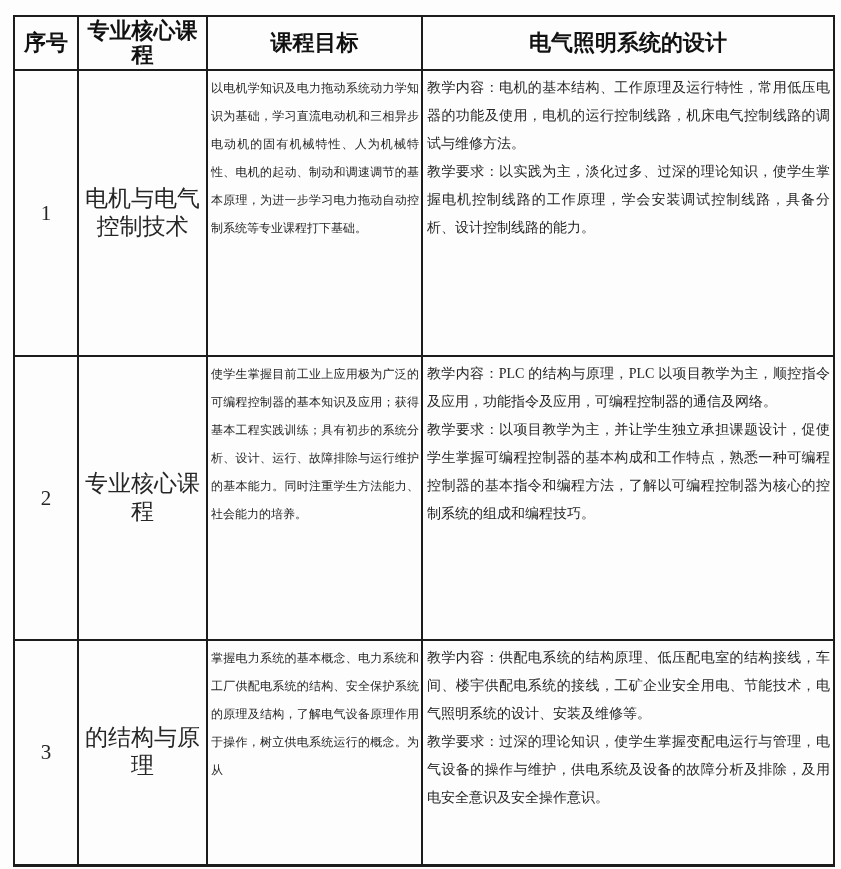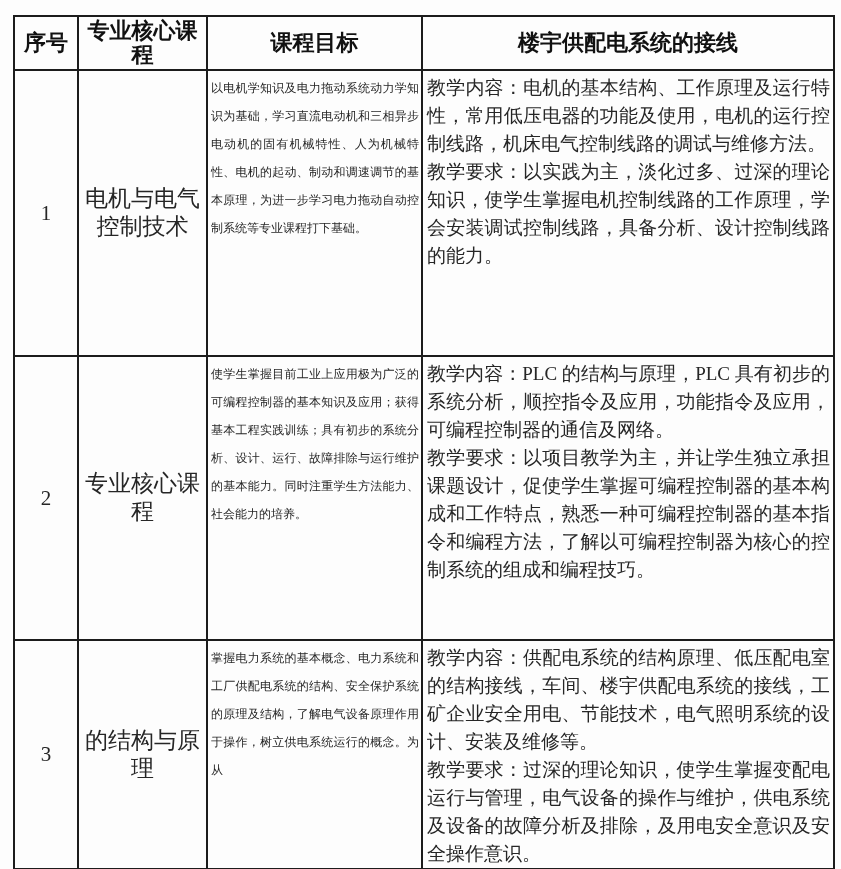--- a/index.html
+++ b/index.html
@@ -62,21 +62,21 @@
     vertical-align:top;
     text-align:justify;
     text-justify:distribute;
     font-size:12px;
     line-height:28px;
     padding:3px 2px 0 3px;
     margin-top:36px;
   }
   td.cell-teaching{
     vertical-align:top;
-    font-size:19px;
+    font-size:14px;
     line-height:28px;
     padding:3px 3px 0 4px;
   }
   td.cell-teaching p{
     margin:0;
     text-align:justify;
     text-justify:distribute;
   }
 </style>
 </head>
@@ -88,39 +88,39 @@
       <col style="width:64px">
       <col style="width:129px">
       <col style="width:215px">
       <col style="width:412px">
     </colgroup>
     <thead>
       <tr style="height:43px;">
         <th class="hdr">序号</th>
         <th class="hdr">专业核心课程</th>
         <th class="hdr">课程目标</th>
-        <th class="hdr">楼宇供配电系统的接线</th>
+        <th class="hdr">电气照明系统的设计</th>
       </tr>
     </thead>
     <tbody>
       <tr style="height:286px;">
         <td class="cell-index">1</td>
         <td class="cell-course">电机与电气控制技术</td>
         <td class="cell-objective">以电机学知识及电力拖动系统动力学知识为基础，学习直流电动机和三相异步电动机的固有机械特性、人为机械特性、电机的起动、制动和调速调节的基本原理，为进一步学习电力拖动自动控制系统等专业课程打下基础。</td>
         <td class="cell-teaching">
           <p>教学内容：电机的基本结构、工作原理及运行特性，常用低压电器的功能及使用，电机的运行控制线路，机床电气控制线路的调试与维修方法。</p>
           <p>教学要求：以实践为主，淡化过多、过深的理论知识，使学生掌握电机控制线路的工作原理，学会安装调试控制线路，具备分析、设计控制线路的能力。</p>
         </td>
       </tr>
       <tr style="height:284px;">
         <td class="cell-index">2</td>
         <td class="cell-course">专业核心课程</td>
         <td class="cell-objective">使学生掌握目前工业上应用极为广泛的可编程控制器的基本知识及应用；获得基本工程实践训练；具有初步的系统分析、设计、运行、故障排除与运行维护的基本能力。同时注重学生方法能力、社会能力的培养。</td>
         <td class="cell-teaching">
-          <p>教学内容：PLC 的结构与原理，PLC 具有初步的系统分析，顺控指令及应用，功能指令及应用，可编程控制器的通信及网络。</p>
+          <p>教学内容：PLC 的结构与原理，PLC 以项目教学为主，顺控指令及应用，功能指令及应用，可编程控制器的通信及网络。</p>
           <p>教学要求：以项目教学为主，并让学生独立承担课题设计，促使学生掌握可编程控制器的基本构成和工作特点，熟悉一种可编程控制器的基本指令和编程方法，了解以可编程控制器为核心的控制系统的组成和编程技巧。</p>
         </td>
       </tr>
       <tr class="bottom-row" style="height:225px;">
         <td class="cell-index">3</td>
         <td class="cell-course">的结构与原理</td>
         <td class="cell-objective">掌握电力系统的基本概念、电力系统和工厂供配电系统的结构、安全保护系统的原理及结构，了解电气设备原理作用于操作，树立供电系统运行的概念。为从</td>
         <td class="cell-teaching">
           <p>教学内容：供配电系统的结构原理、低压配电室的结构接线，车间、楼宇供配电系统的接线，工矿企业安全用电、节能技术，电气照明系统的设计、安装及维修等。</p>
           <p>教学要求：过深的理论知识，使学生掌握变配电运行与管理，电气设备的操作与维护，供电系统及设备的故障分析及排除，及用电安全意识及安全操作意识。</p>

